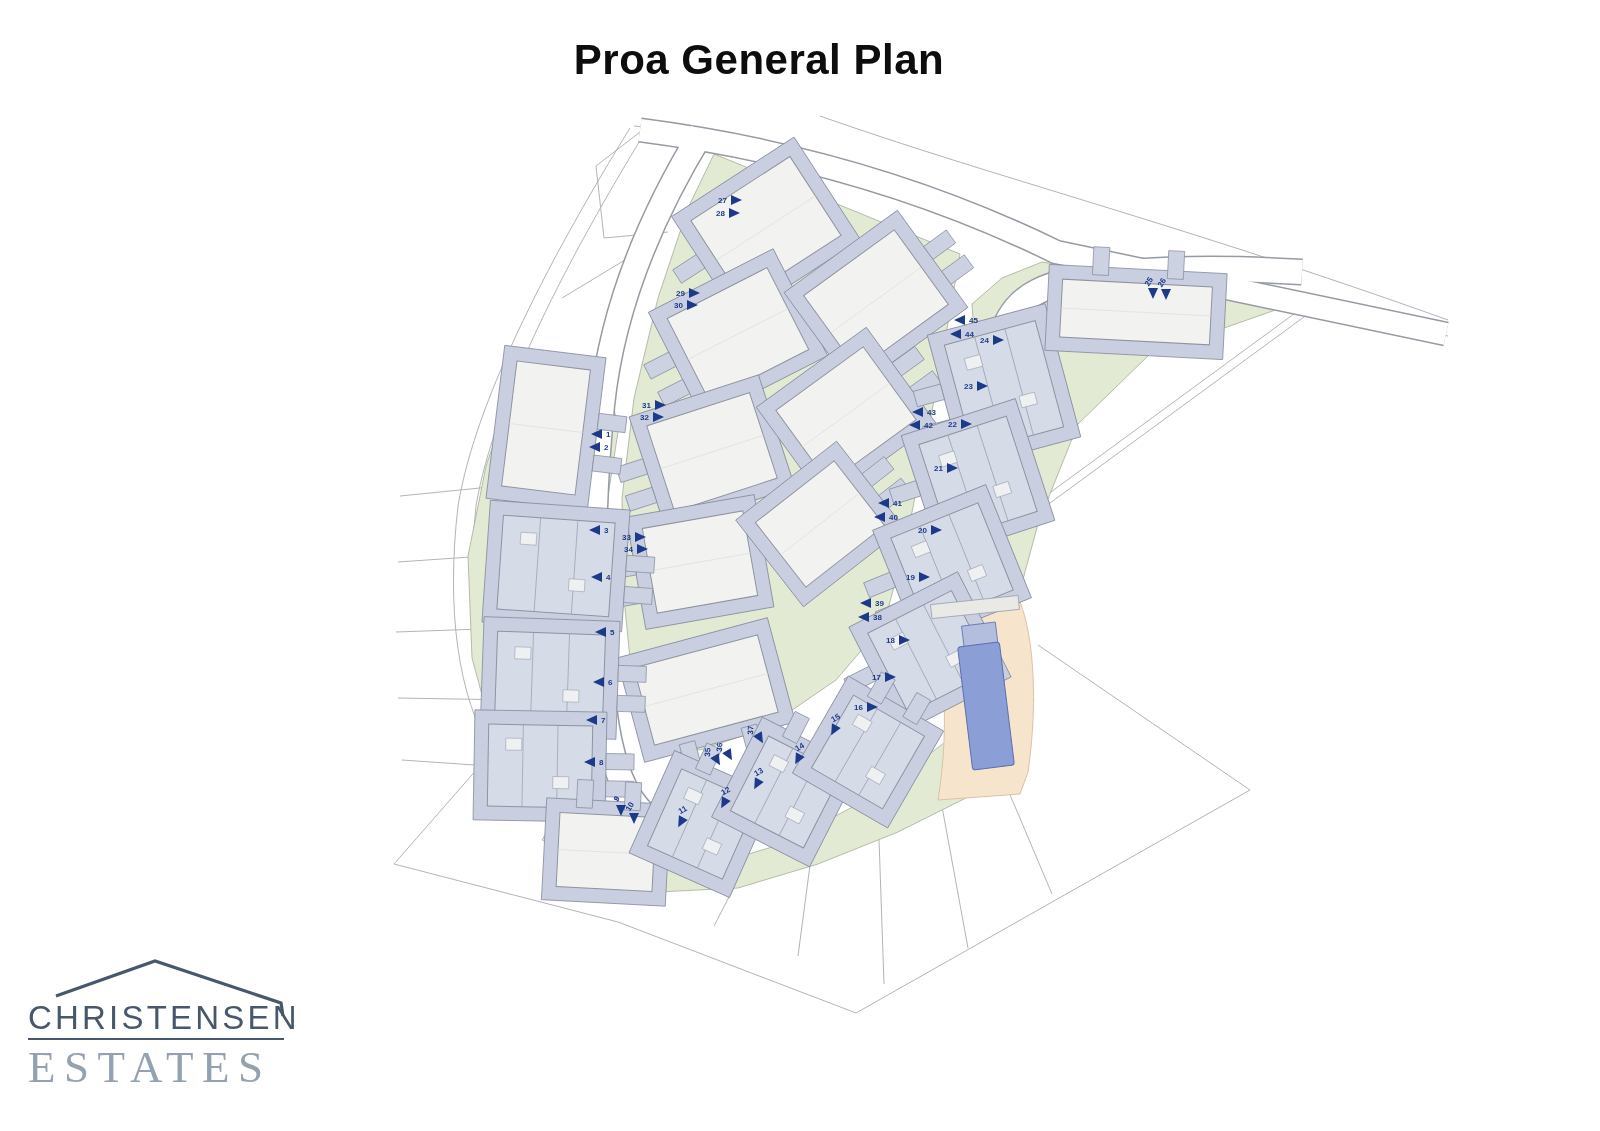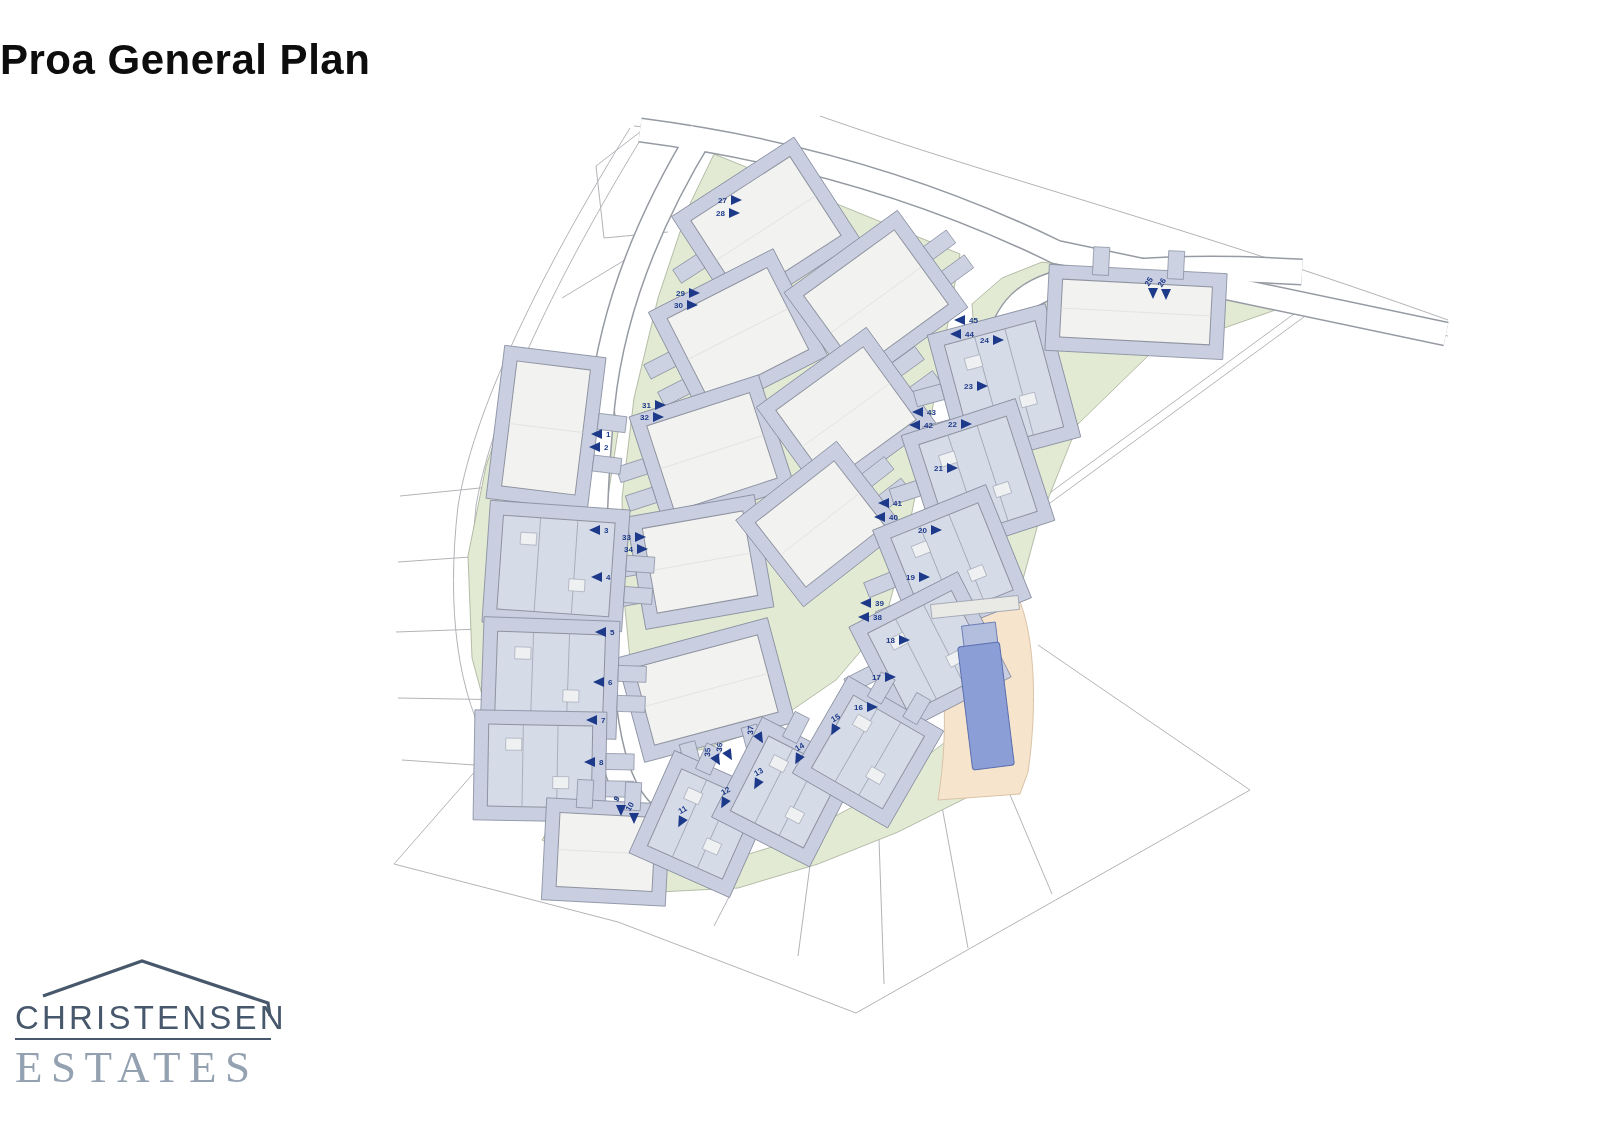--- a/index.html
+++ b/index.html
@@ -1,22 +1,22 @@
 <!DOCTYPE html>
 <html><head>
 <meta charset="utf-8">
 <style>
   html,body{margin:0;padding:0;background:#ffffff;}
   body{width:1600px;height:1131px;position:relative;overflow:hidden;
        font-family:"Liberation Sans",sans-serif;}
   .page-title{position:absolute;top:36px;left:0;width:1518px;margin:0;
-       text-align:left;font-size:42px;font-weight:700;color:#0d0d0d;
+       text-align:center;font-size:42px;font-weight:700;color:#0d0d0d;
        letter-spacing:0.5px;}
   #plan{position:absolute;left:0;top:0;}
-  .logo{position:absolute;left:13px;top:938px;width:280px;height:160px;}
+  .logo{position:absolute;left:26px;top:938px;width:280px;height:160px;}
 </style>
 </head>
 <body>
 
 <h1 class="page-title">Proa General Plan</h1>
 
 <svg id="plan" width="1600" height="1131" viewBox="0 0 1600 1131">
     <path d="M630,128 C556,248 476,396 458,506 C446,610 458,696 492,752" fill="none" stroke="#b2b4b8" stroke-width="1"></path>
     <path d="M644,134 C572,252 494,398 476,506 C466,604 478,686 508,740" fill="none" stroke="#b2b4b8" stroke-width="1"></path>
     <path d="M492,752 L394,864 L618,922 L856,1013 L1250,790" fill="none" stroke="#b2b4b8" stroke-width="1"></path>

